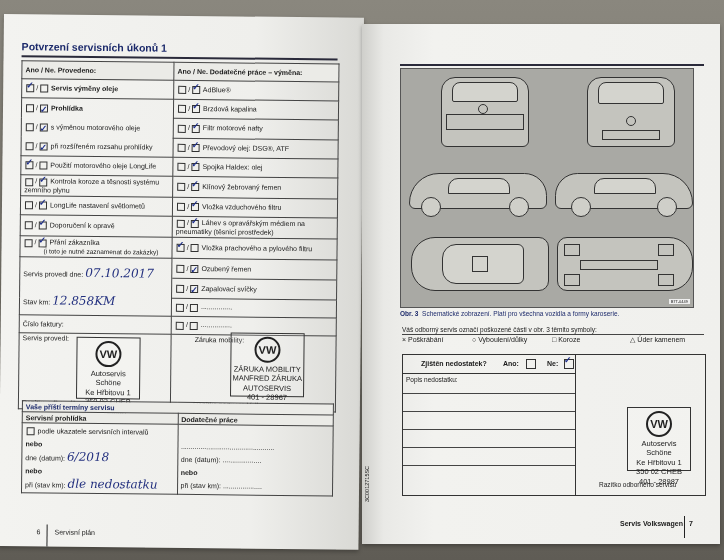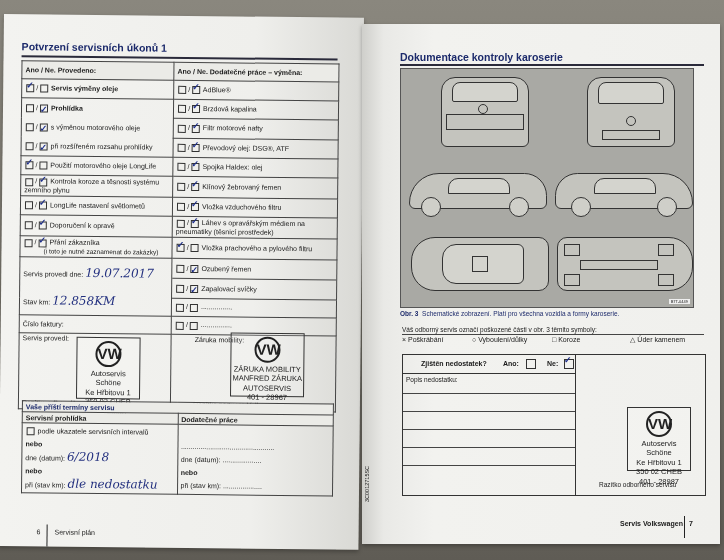--- a/index.html
+++ b/index.html
@@ -12,21 +12,21 @@
   .title-rule{position:absolute;height:1.5px;background:#2a2a3a;}
   table.grid{position:absolute;border-collapse:collapse;font-size:7px;}
   table.grid td,table.grid th{border:1px solid #444;padding:1px 3px;vertical-align:middle;text-align:left;}
   table.grid th{font-weight:bold;font-size:7px;background:#ebebe7;}
   .cb{display:inline-block;width:6px;height:6px;border:1px solid #333;vertical-align:middle;margin:0 1px;position:relative;}
   .cb.checked::after{content:"✓";position:absolute;left:-1px;top:-5px;font-size:9px;color:#1d2e8a;font-weight:bold;}
   .sep{margin:0 1px;}
   .bold{font-weight:bold;}
   .hand{font-family:"DejaVu Serif",serif;font-style:italic;color:#23307f;font-size:12px;}
   .stamp{position:absolute;border:1.5px solid #333;font-size:7.5px;line-height:1.25;text-align:center;color:#222;background:rgba(255,255,255,.15);}
-  .vw{width:22px;height:22px;border:2px solid #222;border-radius:50%;margin:3px auto 2px;position:relative;font-weight:bold;font-size:15px;line-height:22px;text-align:center;}
+  .vw{width:22px;height:22px;border:2px solid #222;border-radius:50%;margin:3px auto 2px;position:relative;font-weight:bold;font-size:11px;line-height:22px;text-align:center;}
   .footer-num{position:absolute;font-size:7px;}
   .footer-bar{position:absolute;width:1px;background:#222;}
   .small{font-size:6.5px;}
   .diagram{position:absolute;left:38px;top:44px;width:292px;height:238px;background:#a9a9a4;border:1px solid #555;}
   .car{position:absolute;border:1.2px solid #333;background:#c4c4be;}
   .legend{position:absolute;font-size:7px;}
   .defect-box{position:absolute;border:1px solid #333;}
   .line{position:absolute;height:1px;background:#444;}
 </style>
 </head>
@@ -77,21 +77,21 @@
     <tr style="height:21px;">
       <td><span class="cb"></span><span class="sep">/</span><span class="cb checked"></span> <span>Doporučení k opravě</span></td>
       <td><span class="cb"></span><span class="sep">/</span><span class="cb checked"></span> <span>Láhev s opravářským médiem na pneumatiky (těsnicí prostředek)</span></td>
     </tr>
     <tr style="height:21px;">
       <td><span class="cb"></span><span class="sep">/</span><span class="cb checked"></span> <span>Přání zákazníka</span><br><span class="small" style="margin-left:20px;">(i toto je nutné zaznamenat do zakázky)</span></td>
       <td><span class="cb checked"></span><span class="sep">/</span><span class="cb"></span> <span>Vložka prachového a pylového filtru</span></td>
     </tr>
     <tr style="height:38px;">
       <td rowspan="2" style="padding:0 3px;">
-        <div style="height:28px;line-height:28px;"><span>Servis provedl dne:</span> <span class="hand">19.07.2017</span></div>
+        <div style="height:28px;line-height:28px;"><span>Servis provedl dne:</span> <span class="hand">07.10.2017</span></div>
         <div style="height:28px;line-height:28px;"><span>Stav km:</span> <span class="hand">12.858KM</span></div>
       </td>
       <td style="padding:0 3px;">
         <div style="height:19px;line-height:19px;border-bottom:1px solid #444;margin:0 -3px;padding:0 3px;"><span class="cb"></span><span class="sep">/</span><span class="cb checked"></span> <span>Ozubený řemen</span></div>
         <div style="height:19px;line-height:19px;"><span class="cb"></span><span class="sep">/</span><span class="cb checked"></span> <span>Zapalovací svíčky</span></div>
       </td>
     </tr>
     <tr style="height:18px;">
       <td><span class="cb"></span><span class="sep">/</span><span class="cb"></span> <span>................</span></td>
     </tr>
@@ -153,21 +153,20 @@
     </tr>
   </tbody>
     </table>
 
   <div class="footer-num" style="left:38px;top:514px;">6</div>
   <div class="footer-bar" style="left:48px;top:510px;height:22px;"></div>
   <div class="footer-num" style="left:56px;top:514px;">Servisní plán</div>
 </div>
 
 <div class="page-right">
-  <div class="title" style="left:38px;top:27px;">Dokumentace kontroly karoserie</div>
   <div class="title-rule" style="left:38px;top:40px;width:304px;"></div>
 
   <div class="diagram">
 
     <div class="car" style="left:40px;top:8px;width:86px;height:68px;border-radius:14px 14px 6px 6px;">
       <div style="position:absolute;left:10px;top:4px;width:64px;height:18px;border:1px solid #333;border-radius:8px 8px 2px 2px;background:#d4d4ce;"></div>
       <div style="position:absolute;left:36px;top:26px;width:8px;height:8px;border:1px solid #333;border-radius:50%;"></div>
       <div style="position:absolute;left:4px;top:36px;width:76px;height:14px;border:1px solid #333;"></div>
     </div>
 

